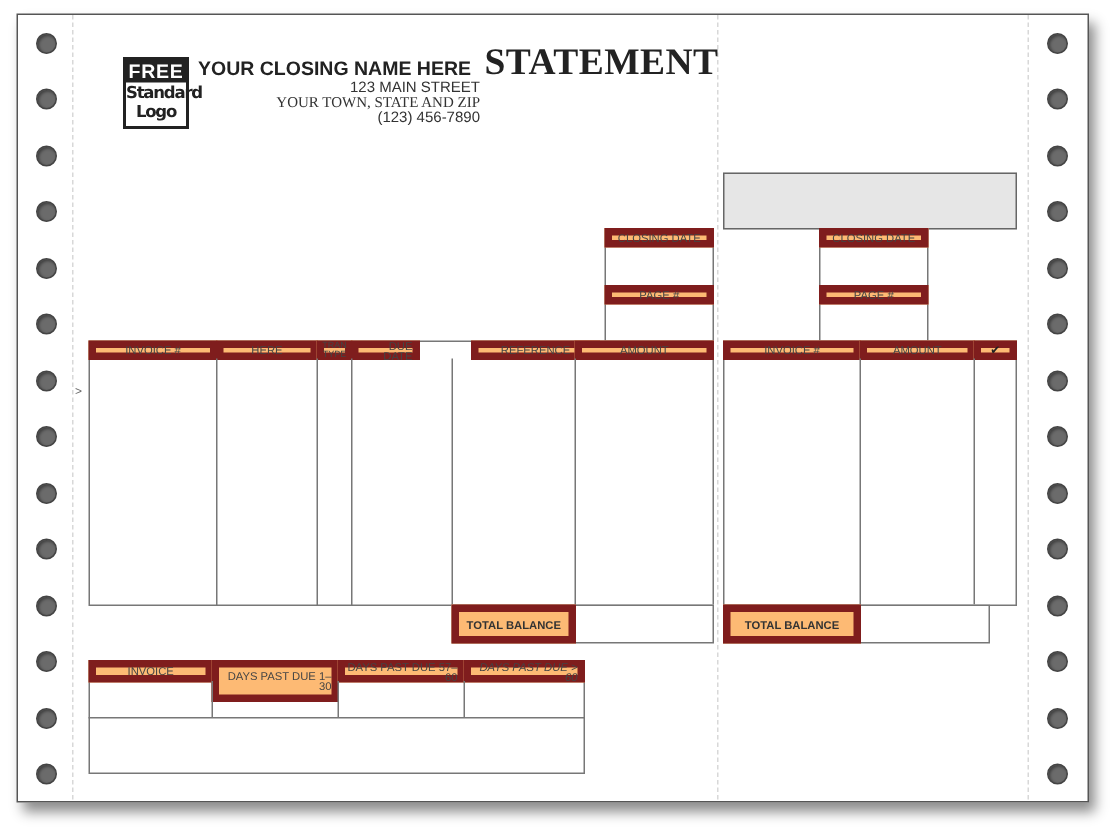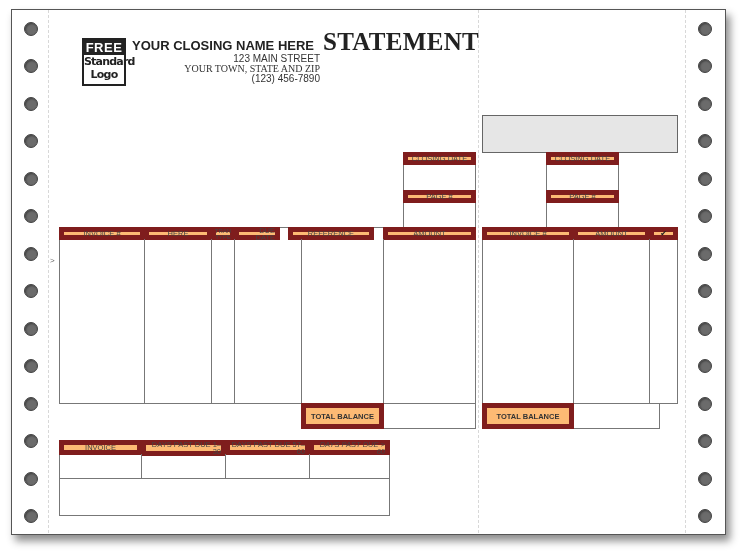--- a/index.html
+++ b/index.html
@@ -56,21 +56,21 @@
 <div class="hdr" style="left:546px;top:190px;width:73px;height:13px;">PAGE #</div>
 
 <div class="box" style="left:59px;top:227px;width:417px;height:177px;"></div>
 <div class="hdr" style="left:59px;top:227px;width:86px;height:13px;">INVOICE #</div>
 <div class="hdr" style="left:144px;top:227px;width:68px;height:13px;">HERE</div>
 <div class="hdr" style="left:211px;top:227px;width:24px;height:13px;flex-direction:column;font-size:6px;line-height:6px;">
   <span>TRAN</span>
   <span>TYPE</span>
 </div>
 <div class="hdr" style="left:234px;top:227px;width:46px;height:13px;">DUE DATE</div>
-<div class="hdr" style="left:288px;top:227px;width:86px;height:13px;">REFERENCE</div>
+<div class="hdr" style="left:314px;top:227px;width:86px;height:13px;">REFERENCE</div>
 <div class="hdr" style="left:383px;top:227px;width:93px;height:13px;">AMOUNT</div>
 <div class="vline" style="left:144px;top:239px;height:165px;"></div>
 <div class="vline" style="left:211px;top:239px;height:165px;"></div>
 <div class="vline" style="left:234px;top:239px;height:165px;"></div>
 <div class="vline" style="left:301px;top:239px;height:165px;"></div>
 <div class="vline" style="left:383px;top:239px;height:165px;"></div>
 <div class="arrow">&gt;</div>
 
 <div class="box" style="left:301px;top:403px;width:175px;height:26px;"></div>
 <div class="hdr lbl-bold" style="left:301px;top:403px;width:83px;height:26px;">TOTAL BALANCE</div>
@@ -80,21 +80,21 @@
 <div class="hdr" style="left:573px;top:227px;width:77px;height:13px;">AMOUNT</div>
 <div class="hdr" style="left:649px;top:227px;width:29px;height:13px;font-size:8px;color:#222;">✔</div>
 <div class="vline" style="left:573px;top:239px;height:165px;"></div>
 <div class="vline" style="left:649px;top:239px;height:165px;"></div>
 
 <div class="box" style="left:482px;top:403px;width:178px;height:26px;"></div>
 <div class="hdr lbl-bold" style="left:482px;top:403px;width:92px;height:26px;">TOTAL BALANCE</div>
 
 <div class="box" style="left:59px;top:440px;width:331px;height:76px;"></div>
 <div class="hdr" style="left:59px;top:440px;width:83px;height:15px;">INVOICE</div>
-<div class="hdr" style="left:141px;top:440px;width:85px;height:16px;">DAYS PAST DUE 1–30</div>
+<div class="hdr" style="left:141px;top:440px;width:85px;height:28px;">DAYS PAST DUE 1–30</div>
 <div class="hdr" style="left:225px;top:440px;width:85px;height:15px;">DAYS PAST DUE 57–60</div>
 <div class="hdr" style="left:309px;top:440px;width:81px;height:15px;font-style:italic;">DAYS PAST DUE &gt; 60</div>
 <div class="vline" style="left:141px;top:454px;height:24px;"></div>
 <div class="vline" style="left:225px;top:454px;height:24px;"></div>
 <div class="vline" style="left:309px;top:454px;height:24px;"></div>
 <div class="hline" style="left:59px;top:478px;width:331px;"></div>
 
 <div class="hole" style="left: 24px; top: 22px;"></div>
 <div class="hole" style="left: 24px; top: 59px;"></div>
 <div class="hole" style="left: 24px; top: 97px;"></div>

